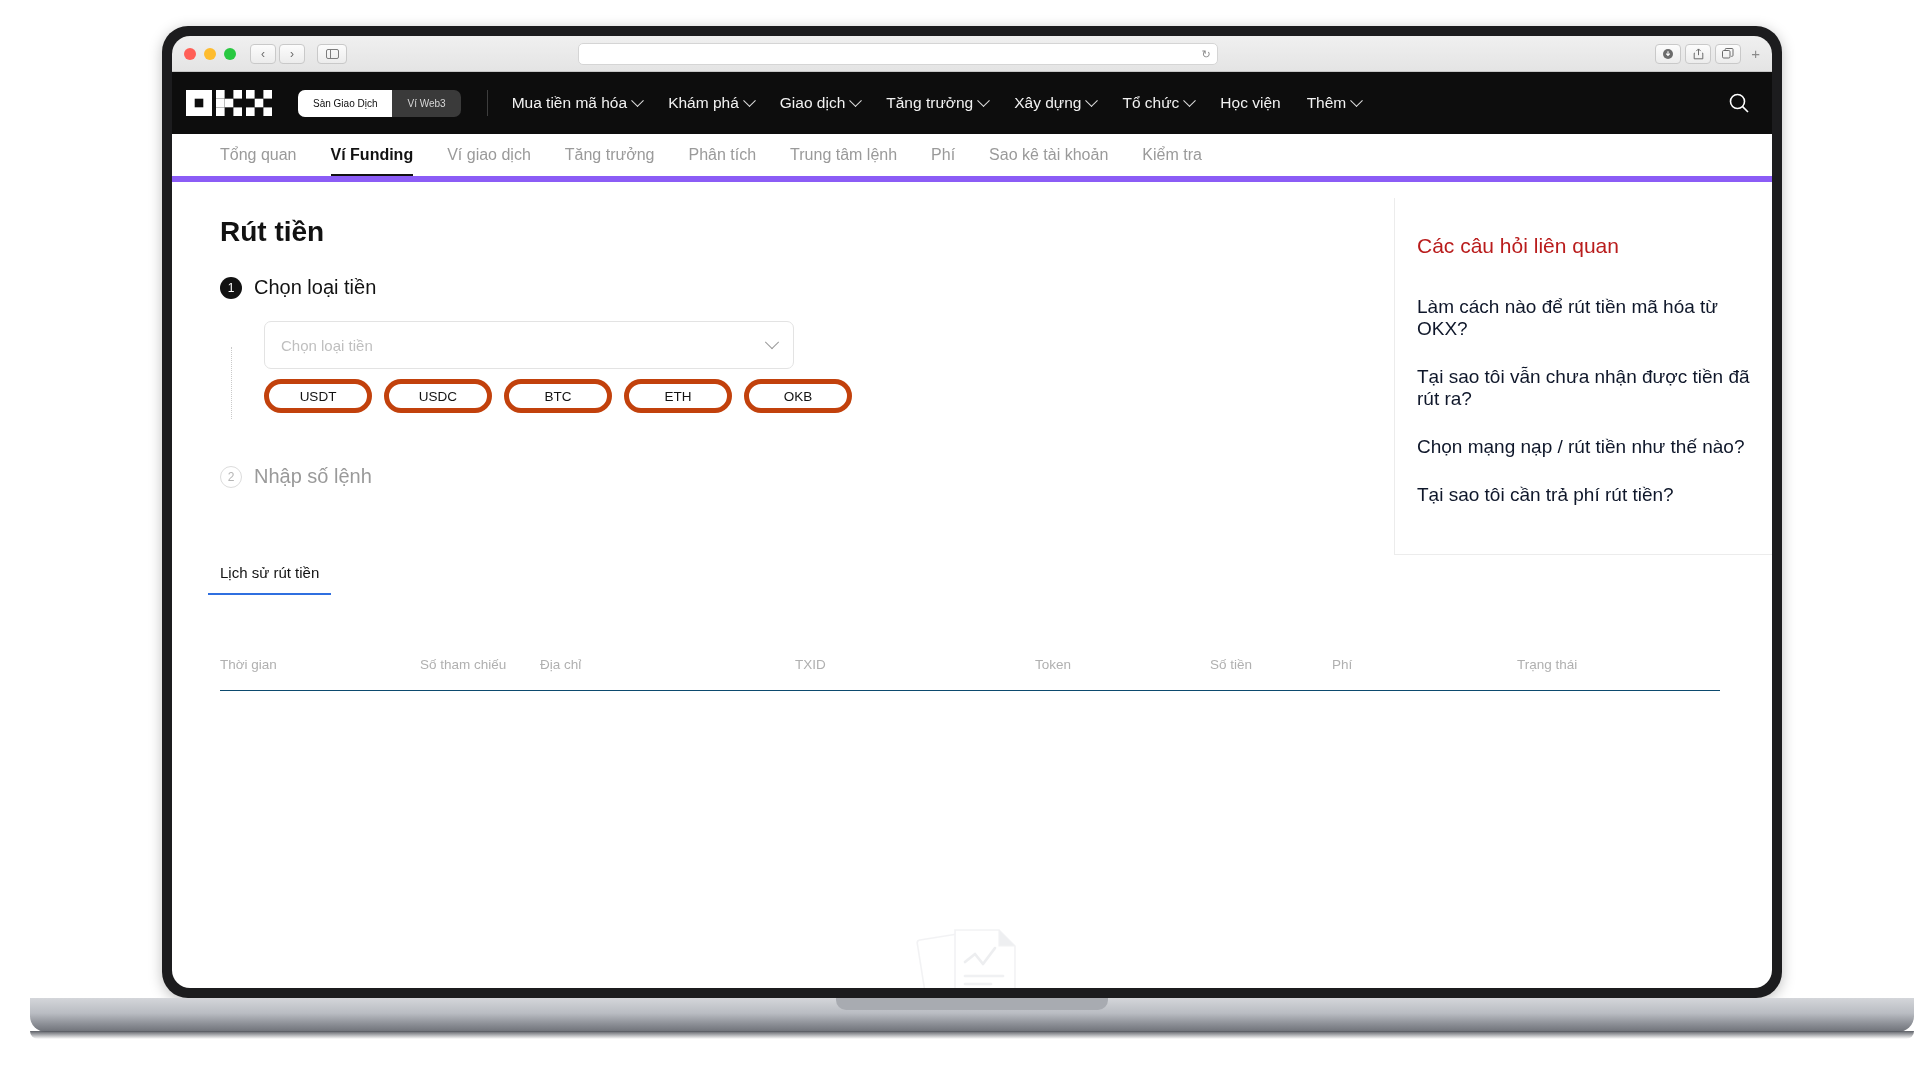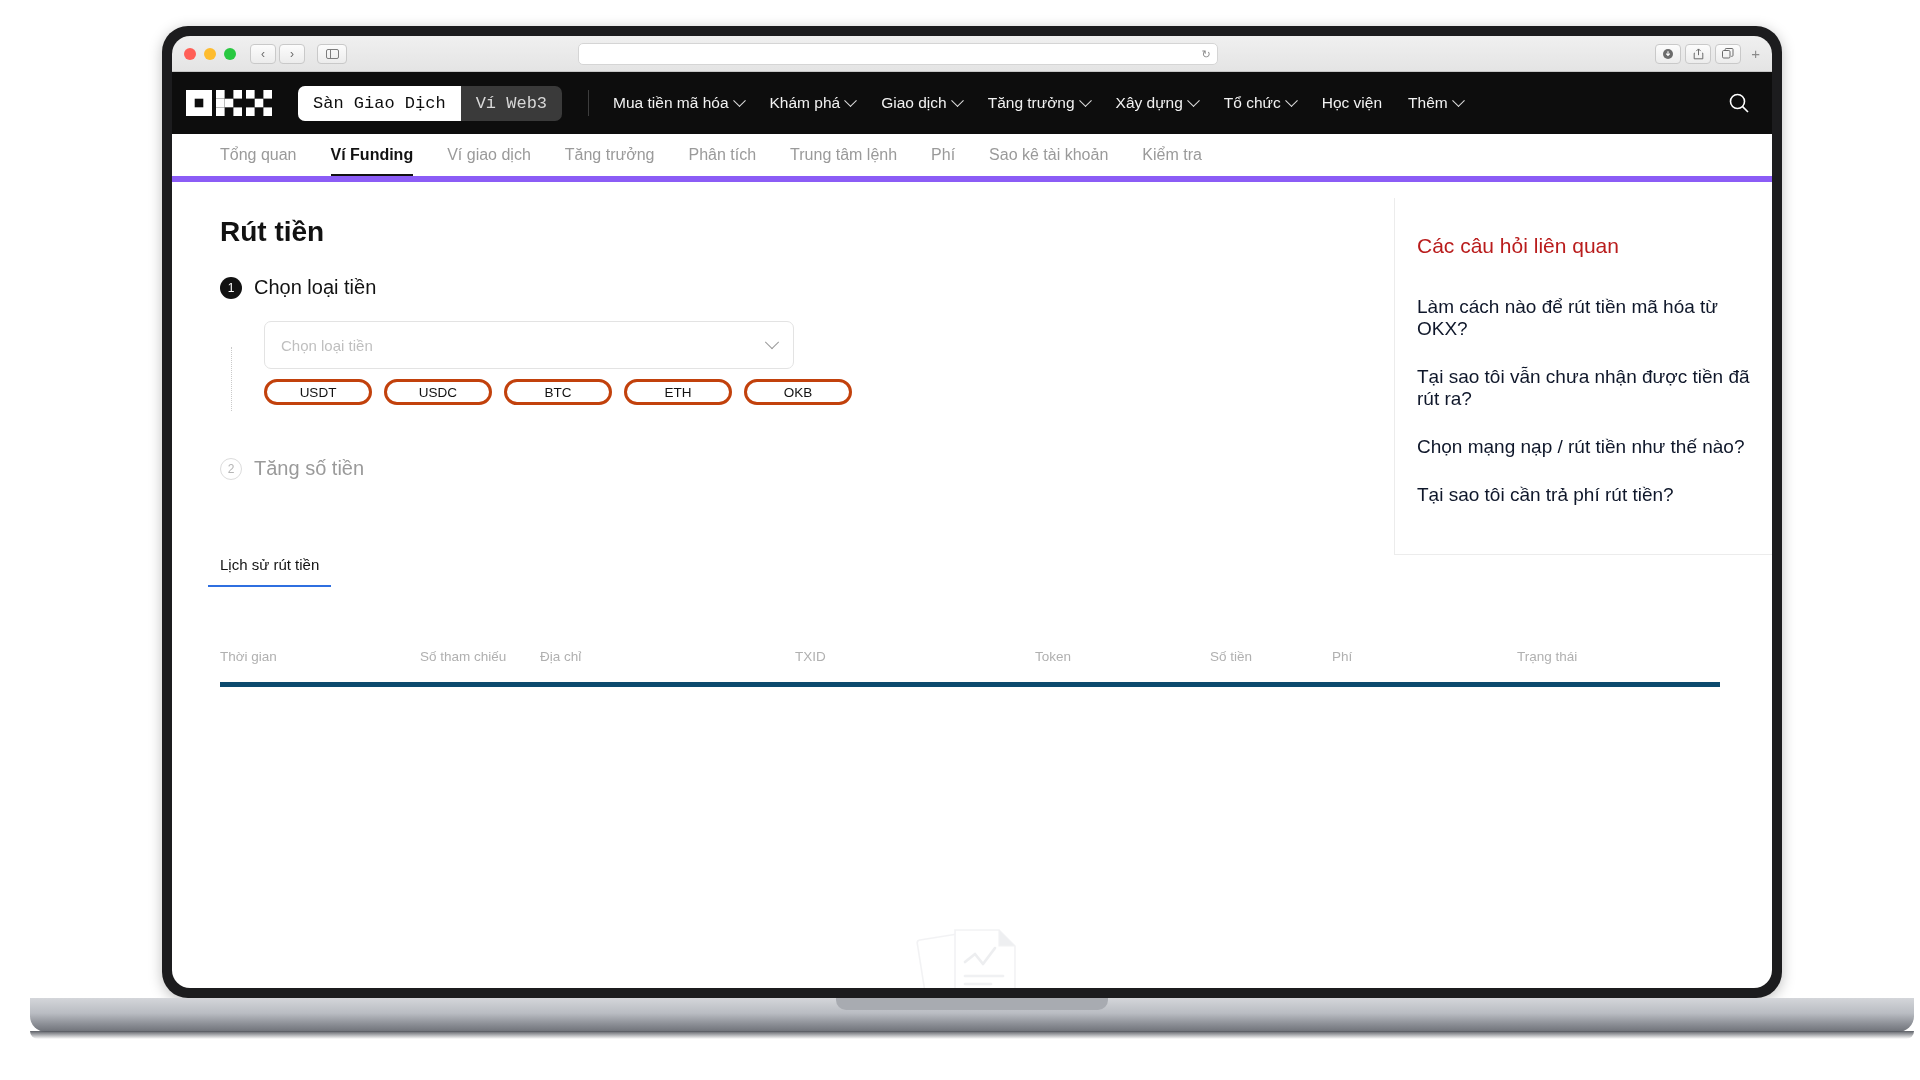--- a/index.html
+++ b/index.html
@@ -114,25 +114,24 @@
   .okx-logo { display: flex; gap: 3px; margin-right: 26px; }
   .okx-logo svg { display: block; }
 
   .seg {
     display: flex;
     border-radius: 7px;
     overflow: hidden;
     background: #3a3a3a;
   }
   .seg-item {
-    font-size: 17px;
+    font-size: 10px;
     padding: 8px 15px;
     color: #d8d8d8;
     white-space: nowrap;
-    font-family: Liberation Mono, monospace;
   }
   .seg-item.active { background: #ffffff; color: #0d0d0d; font-weight: 400; }
 
   .nav-divider {
     width: 1px; height: 26px;
     background: #3d3d3d;
     margin: 0 24px 0 26px;
   }
   .nav-links { display: flex; align-items: center; gap: 26px; }
   .nav-link {
@@ -222,22 +221,22 @@
     border-bottom: 1.4px solid #9a9a9a;
     transform: rotate(45deg) translate(-2px,-2px);
   }
 
   .popular-label {
     margin-top: 14px;
     font-size: 14.5px; color: #5a5a5a;
   }
   .chips { display: flex; gap: 12px; margin-top: 10px; }
   .chip {
-    min-width: 108px; height: 26px;
-    border: 3px solid #c2410c;
+    min-width: 108px; height: 34px;
+    border: 5px solid #c2410c;
     border-radius: 18px;
     display: flex; align-items: center; justify-content: center;
     font-size: 13.5px; color: #121212;
     background: #fff;
   }
 
   .step2 { margin-top: 52px; }
 
   
   .faq-card {
@@ -263,21 +262,21 @@
   }
   .history-tab.active::after {
     content: ""; position: absolute;
     left: -12px; right: -12px; bottom: 0; height: 2.5px;
     background: #2f6fe0;
   }
   .table-head {
     display: flex;
     margin-top: 62px;
     padding-bottom: 18px;
-    border-bottom: 5px solid #0c4a6e;
+    border-bottom: 1px solid #0c4a6e;
     font-size: 13.5px; color: #b0b0b0;
     width: 1500px;
   }
   .th-thoigian { width: 200px; }
   .th-sotham   { width: 120px; }
   .th-diachi   { width: 255px; }
   .th-txid     { width: 240px; }
   .th-token    { width: 175px; }
   .th-sotien   { width: 122px; }
   .th-phi      { width: 185px; }
@@ -451,21 +450,21 @@
                   <div class="chip">USDT</div>
                   <div class="chip">USDC</div>
                   <div class="chip">BTC</div>
                   <div class="chip">ETH</div>
                   <div class="chip">OKB</div>
                 </div>
               </div>
 
               <div class="step-row step2">
                 <div class="step-badge inactive">2</div>
-                <div class="step-title inactive">Tăng số tiền</div>
+                <div class="step-title inactive">Nhập số lệnh</div>
               </div>
 
             </div>
 
             <div class="history">
               <div class="history-tabs">
                 <div class="history-tab active">Lịch sử rút tiền</div>
               </div>
 
               <div class="table-head">

